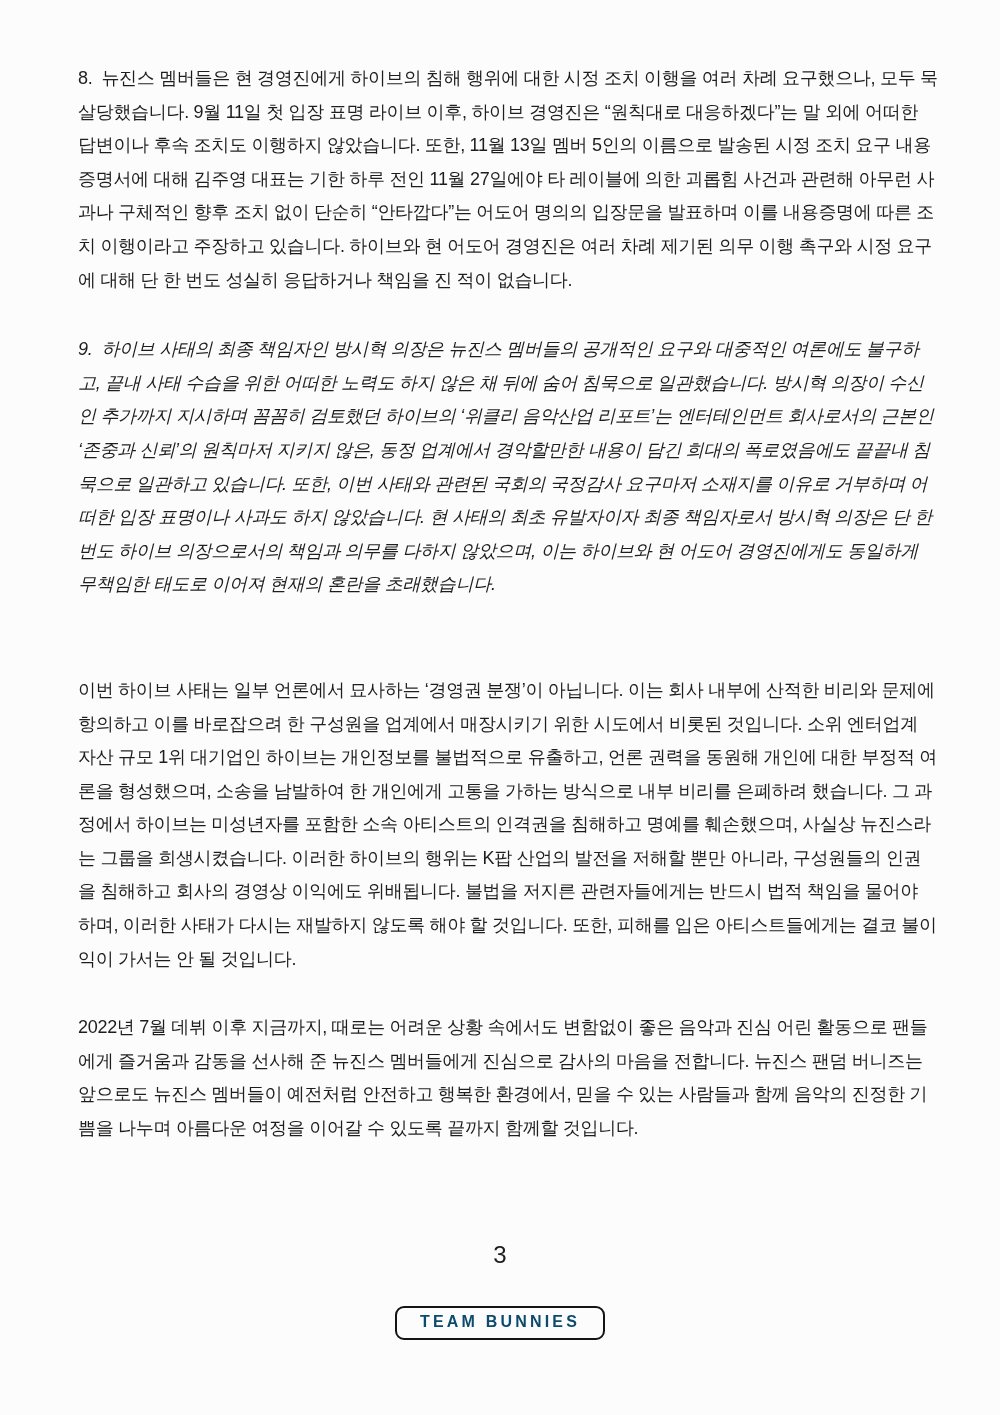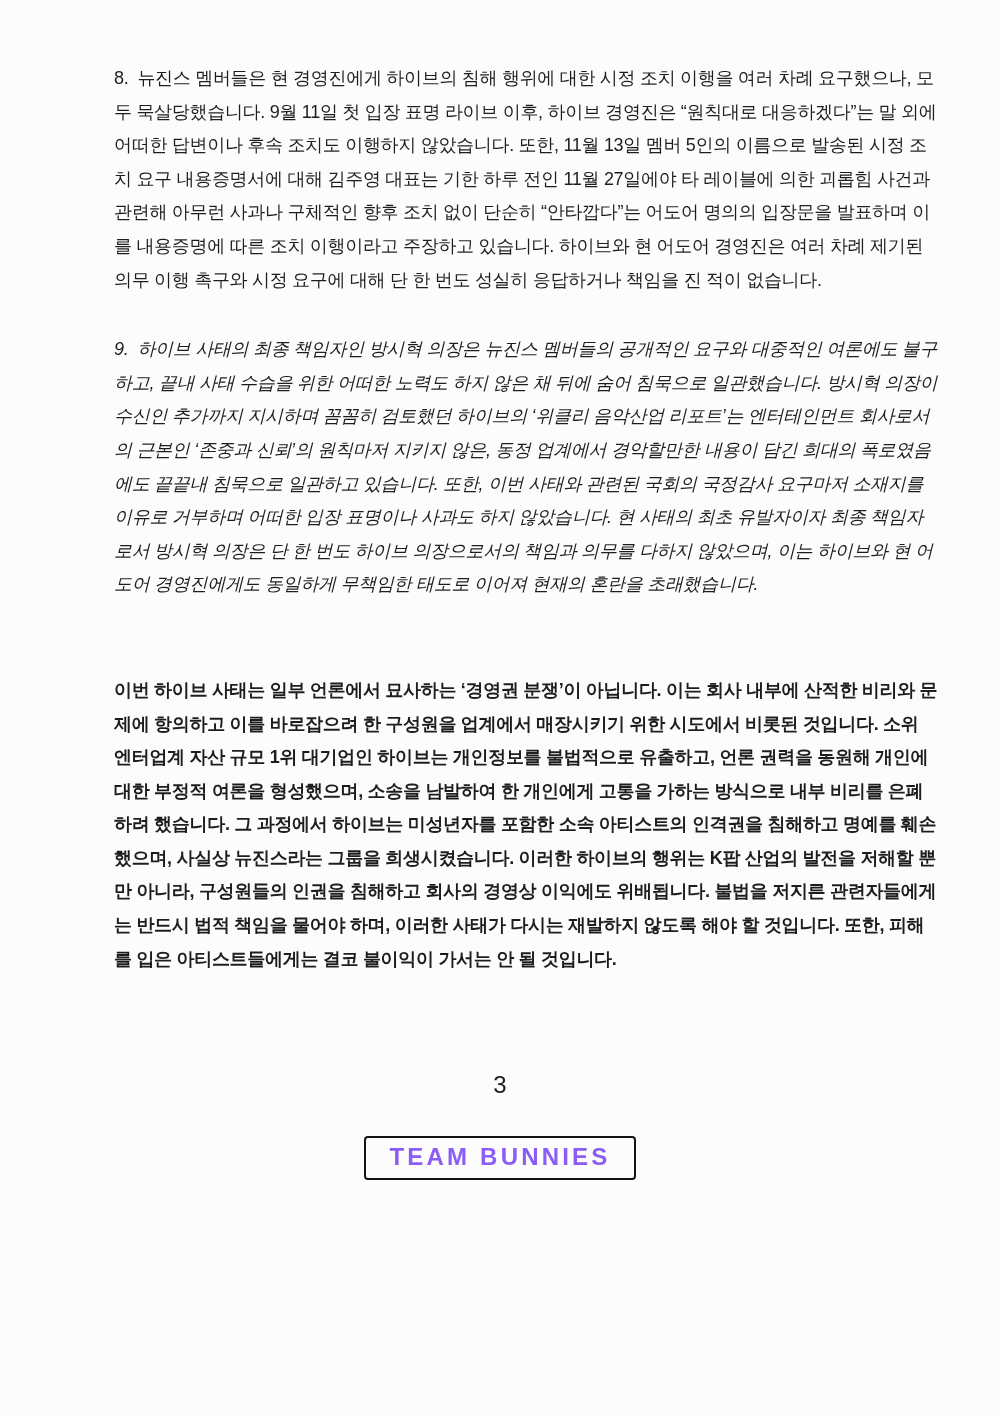--- a/index.html
+++ b/index.html
@@ -13,77 +13,77 @@
     overflow: hidden;
   }
   .page {
     width: 1000px;
     height: 1415px;
     padding-top: 62px;
   }
   .doc-body {
     padding-left: 78px;
     padding-right: 62px;
-    margin-left: 36px;
   }
   .doc-text {
     font-size: 18px;
     line-height: 33.6px;
     font-weight: 500;
     letter-spacing: -0.3px;
     word-break: break-all;
     text-align: left;
     color: #1d1d1d;
   }
   .list-item { margin-bottom: 36px; }
   .list-item.last { margin-bottom: 72px; font-style: italic; }
   .item-number { display: inline; padding-right: 9px; }
-  .closing-paragraph { margin-bottom: 35px; font-weight: bold; }
+  .closing-paragraph { margin-bottom: 35px; }
   .closing-paragraph.last { margin-bottom: 0; }
   .footer {
     width: 1000px;
     text-align: center;
   }
   .page-number {
     margin-top: 96px;
     font-size: 24px;
     line-height: 26px;
     font-weight: 500;
     color: #1d1d1d;
   }
   .stamp-wrap { margin-top: 38px; }
   .stamp {
     display: inline-block;
     border: 2.5px solid #141414;
-    border-radius: 4px;
+    border-radius: 9px;
     padding: 5px 23px 7px 23px;
-    font-size: 24px;
+    font-size: 16px;
     font-weight: 800;
     letter-spacing: 3.2px;
-    color: #8b5cf6;
+    color: #0c4a6e;
     white-space: nowrap;
   }
 </style>
 </head>
 <body>
 
 <div class="page">
 
   <div class="doc-body">
 
     <p class="doc-text list-item">
       <span class="item-number">8.</span><span>뉴진스 멤버들은 현 경영진에게 하이브의 침해 행위에 대한 시정 조치 이행을 여러 차례 요구했으나, 모두 묵살당했습니다. 9월 11일 첫 입장 표명 라이브 이후, 하이브 경영진은 “원칙대로 대응하겠다”는 말 외에 어떠한 답변이나 후속 조치도 이행하지 않았습니다. 또한, 11월 13일 멤버 5인의 이름으로 발송된 시정 조치 요구 내용증명서에 대해 김주영 대표는 기한 하루 전인 11월 27일에야 타 레이블에 의한 괴롭힘 사건과 관련해 아무런 사과나 구체적인 향후 조치 없이 단순히 “안타깝다”는 어도어 명의의 입장문을 발표하며 이를 내용증명에 따른 조치 이행이라고 주장하고 있습니다. 하이브와 현 어도어 경영진은 여러 차례 제기된 의무 이행 촉구와 시정 요구에 대해 단 한 번도 성실히 응답하거나 책임을 진 적이 없습니다.</span>
     </p>
 
     <p class="doc-text list-item last">
       <span class="item-number">9.</span><span>하이브 사태의 최종 책임자인 방시혁 의장은 뉴진스 멤버들의 공개적인 요구와 대중적인 여론에도 불구하고, 끝내 사태 수습을 위한 어떠한 노력도 하지 않은 채 뒤에 숨어 침묵으로 일관했습니다. 방시혁 의장이 수신인 추가까지 지시하며 꼼꼼히 검토했던 하이브의 ‘위클리 음악산업 리포트’는 엔터테인먼트 회사로서의 근본인 ‘존중과 신뢰’의 원칙마저 지키지 않은, 동정 업계에서 경악할만한 내용이 담긴 희대의 폭로였음에도 끝끝내 침묵으로 일관하고 있습니다. 또한, 이번 사태와 관련된 국회의 국정감사 요구마저 소재지를 이유로 거부하며 어떠한 입장 표명이나 사과도 하지 않았습니다. 현 사태의 최초 유발자이자 최종 책임자로서 방시혁 의장은 단 한 번도 하이브 의장으로서의 책임과 의무를 다하지 않았으며, 이는 하이브와 현 어도어 경영진에게도 동일하게 무책임한 태도로 이어져 현재의 혼란을 초래했습니다.</span>
     </p>
 
     <p class="doc-text closing-paragraph">이번 하이브 사태는 일부 언론에서 묘사하는 ‘경영권 분쟁’이 아닙니다. 이는 회사 내부에 산적한 비리와 문제에 항의하고 이를 바로잡으려 한 구성원을 업계에서 매장시키기 위한 시도에서 비롯된 것입니다. 소위 엔터업계 자산 규모 1위 대기업인 하이브는 개인정보를 불법적으로 유출하고, 언론 권력을 동원해 개인에 대한 부정적 여론을 형성했으며, 소송을 남발하여 한 개인에게 고통을 가하는 방식으로 내부 비리를 은폐하려 했습니다. 그 과정에서 하이브는 미성년자를 포함한 소속 아티스트의 인격권을 침해하고 명예를 훼손했으며, 사실상 뉴진스라는 그룹을 희생시켰습니다. 이러한 하이브의 행위는 K팝 산업의 발전을 저해할 뿐만 아니라, 구성원들의 인권을 침해하고 회사의 경영상 이익에도 위배됩니다. 불법을 저지른 관련자들에게는 반드시 법적 책임을 물어야 하며, 이러한 사태가 다시는 재발하지 않도록 해야 할 것입니다. 또한, 피해를 입은 아티스트들에게는 결코 불이익이 가서는 안 될 것입니다.</p>
 
+    <p class="doc-text closing-paragraph last">2022년 7월 데뷔 이후 지금까지, 때로는 어려운 상황 속에서도 변함없이 좋은 음악과 진심 어린 활동으로 팬들에게 즐거움과 감동을 선사해 준 뉴진스 멤버들에게 진심으로 감사의 마음을 전합니다. 뉴진스 팬덤 버니즈는 앞으로도 뉴진스 멤버들이 예전처럼 안전하고 행복한 환경에서, 믿을 수 있는 사람들과 함께 음악의 진정한 기쁨을 나누며 아름다운 여정을 이어갈 수 있도록 끝까지 함께할 것입니다.</p>
 
   </div>
 
   <div class="footer">
     <div class="page-number">3</div>
     <div class="stamp-wrap">
       <span class="stamp">TEAM BUNNIES</span>
     </div>
   </div>
 

